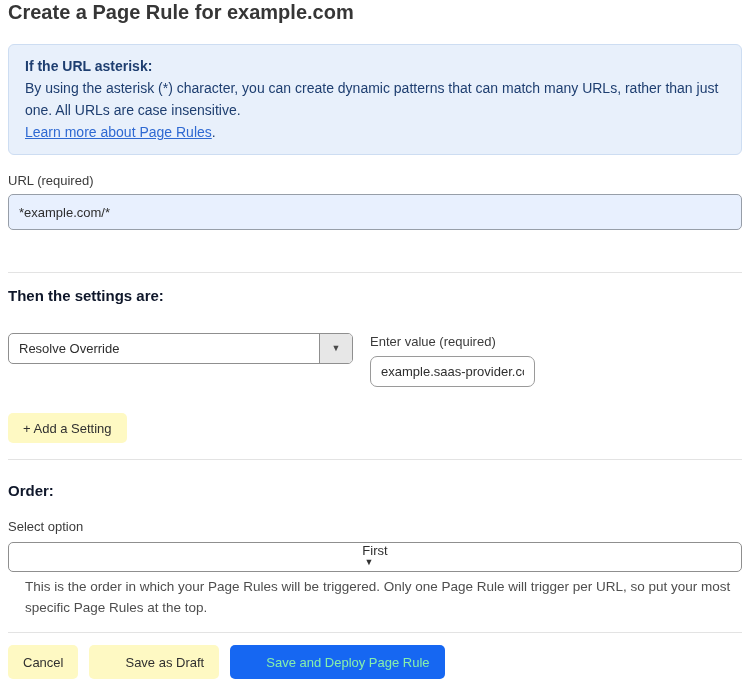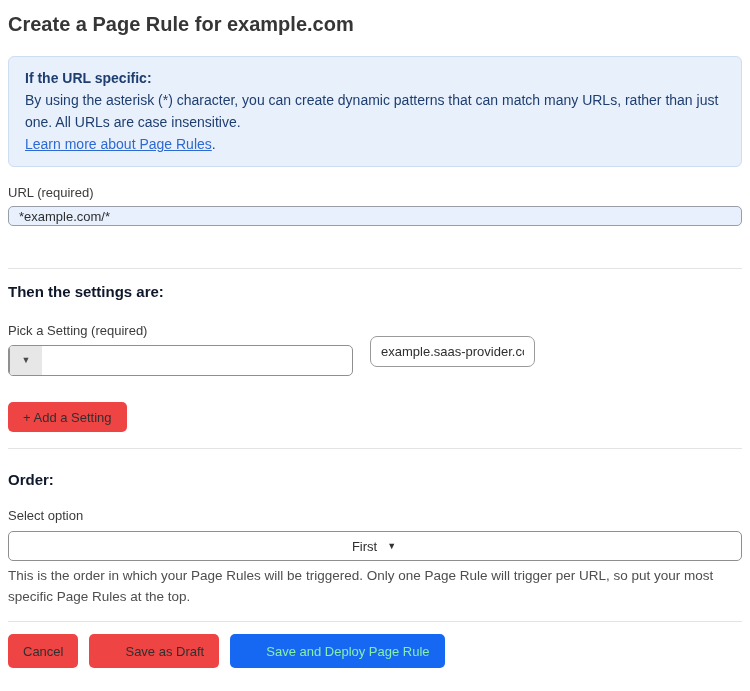--- a/index.html
+++ b/index.html
@@ -7,21 +7,20 @@
   body {
     width: 750px;
     height: 691px;
     font-family: "Liberation Sans", "DejaVu Sans", sans-serif;
     color: #333333;
     overflow: hidden;
   }
   .container { padding: 0 8px; }
 
   .page-title {
-    margin-top: 12px;
     font-size: 20px;
     line-height: 24px;
     font-weight: bold;
     color: #363636;
   }
 
   
   .callout {
     margin-top: 20px;
     background: #e8f0fb;
@@ -44,21 +43,21 @@
     margin-top: 18px;
     font-size: 13px;
     line-height: 16px;
     color: #3b3b3b;
   }
 
   .text-input {
     display: block;
     margin-top: 5px;
     width: 100%;
-    height: 20px;
+    height: 36px;
     border: 1px solid #979ea8;
     border-radius: 5px;
     background: #e8f0fe;
     padding: 0 10px;
     font-family: "Liberation Sans", "DejaVu Sans", sans-serif;
     font-size: 13px;
     color: #2e2e2e;
     outline: none;
   }
 
@@ -143,93 +142,96 @@
     align-items: center;
     justify-content: center;
     height: 34px;
     padding: 0 15px;
     border: none;
     border-radius: 5px;
     font-family: "Liberation Sans", "DejaVu Sans", sans-serif;
     font-size: 13px;
     cursor: pointer;
   }
-  .btn-gray { background: #ef4444; color: #303030; }
+  .btn-gray { background: #fef9c3; color: #303030; }
   .btn-blue { background: #1667f2; color: #86efac; }
 
   .add-setting-btn {
     margin-top: 26px;
     height: 30px;
   }
 
   
   .order-select {
     margin-top: 7px;
     height: 30px;
     border: 1px solid #8f8f8f;
     border-radius: 5px;
     background: #ffffff;
     display: flex;
     align-items: center;
-    justify-content: center;
-    cursor: pointer;
+    justify-content: flex-start;
+    cursor: pointer;
+    flex-direction: column;
   }
   .order-select .select-value {
     padding: 0 10px;
     font-size: 13px;
     color: #2e2e2e;
   }
   .order-select .caret { margin-right: 12px; color: #333333; }
 
   .order-label { margin-top: 19px; }
 
   .help-text {
     margin-top: 4px;
     font-size: 13.5px;
     line-height: 21px;
     color: #4e4e4e;
+    margin-left: 17px;
   }
 
   .footer-buttons {
     margin-top: 12px;
     display: flex;
     align-items: center;
   }
   .footer-buttons .btn + .btn { margin-left: 11px; padding-left: 36px; }
 </style>
 </head>
 <body>
 
 <div class="container">
 
   <h1 class="page-title">Create a Page Rule for example.com</h1>
 
   <div class="callout">
-    <div class="callout-heading">If the URL specific:</div>
+    <div class="callout-heading">If the URL asterisk:</div>
     <div class="callout-body">By using the asterisk (*) character, you can create dynamic patterns that can match many URLs, rather than just one. All URLs are case insensitive.</div>
     <div class="callout-link-line"><a>Learn more about Page Rules</a><span class="link-suffix">.</span></div>
   </div>
 
   <div class="field-label">URL (required)</div>
   <input class="text-input" type="text" value="*example.com/*" style="">
 
   <hr class="divider divider-1">
 
   <div class="section-heading settings-heading">Then the settings are:</div>
 
   <div class="settings-row">
     <div class="settings-col-left">
-      <div class="field-label">Pick a Setting (required)</div>
       <div class="select-box">
+        <span class="select-value">Resolve Override</span>
         <span class="select-arrow-btn">
           <span class="caret">▼</span>
         </span>
       </div>
     </div>
     <div class="settings-col-right">
+      <div class="field-label">Enter value (required)</div>
       <input class="value-input" type="text" value="example.saas-provider.com" style="">
     </div>
   </div>
 
   <button class="btn btn-gray add-setting-btn">+ Add a Setting</button>
 
   <hr class="divider divider-2">
 
   <div class="section-heading order-heading">Order:</div>
 

